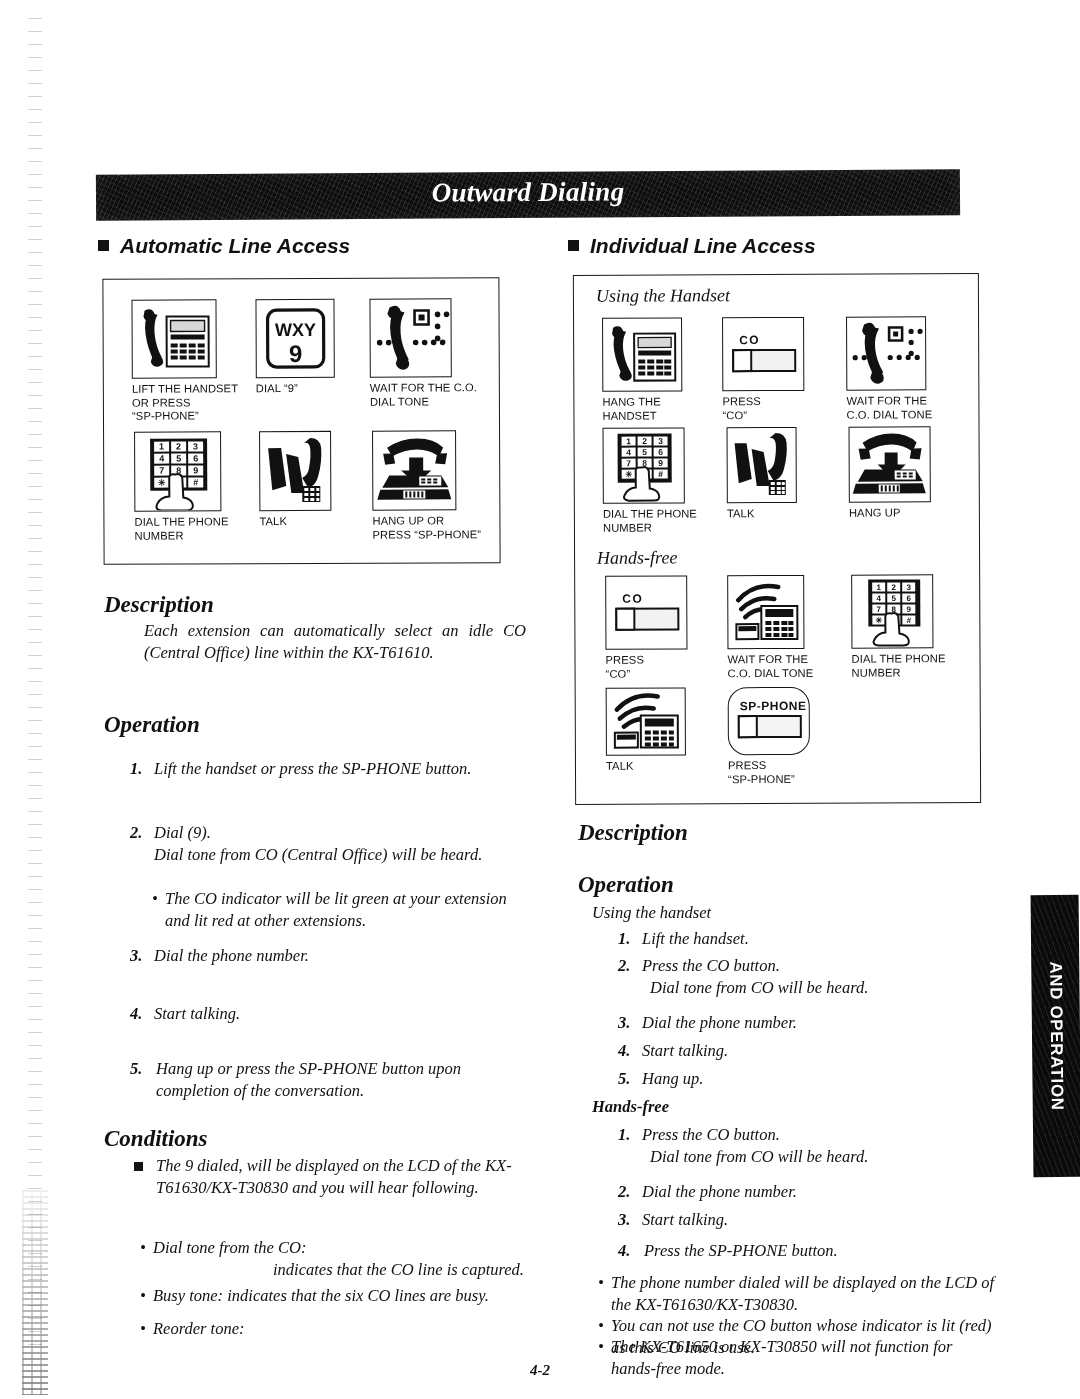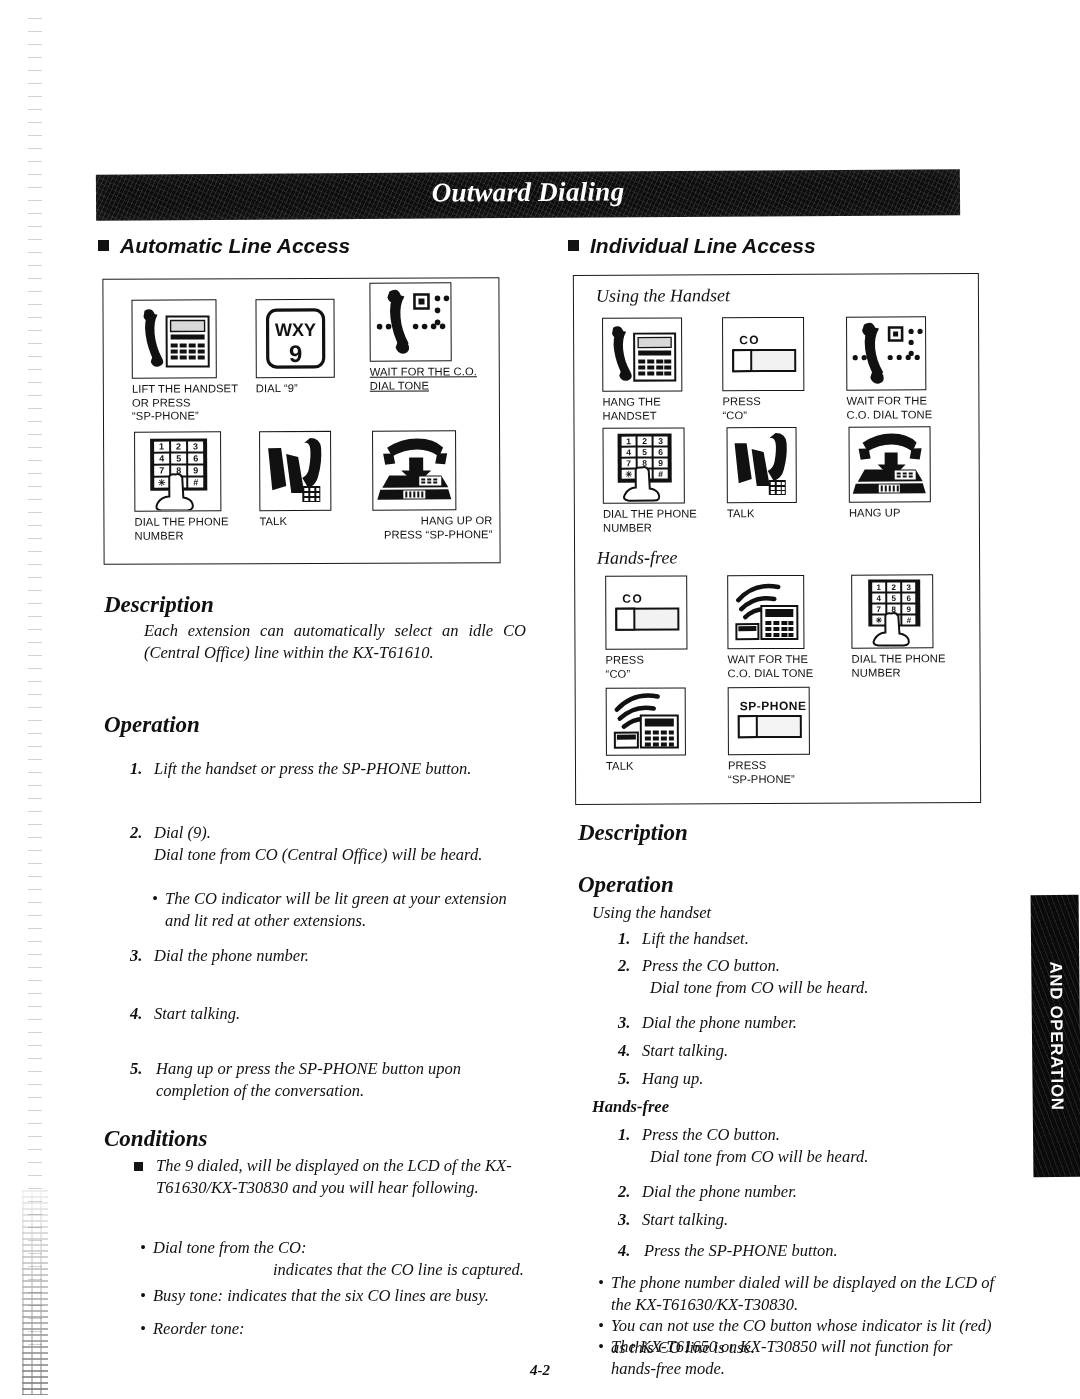--- a/index.html
+++ b/index.html
@@ -148,21 +148,21 @@
       <div class="thumb" style="width:77px;height:77px;">
         <svg viewBox="0 0 77 77" width="77" height="77">
           <rect x="11" y="10" width="56" height="57" rx="9" fill="#fff" stroke="#111" stroke-width="3.2"></rect>
           <text x="39" y="36" text-anchor="middle" font-family="Liberation Sans, sans-serif" font-size="18" font-weight="bold" fill="#111">WXY</text>
           <text x="39" y="62" text-anchor="middle" font-family="Liberation Sans, sans-serif" font-size="24" font-weight="bold" fill="#111">9</text>
         </svg>
       </div>
       <div class="cap">DIAL “9”</div>
     </div>
 
-    <div class="cell" style="left:266px;top:4px;width:118px;text-decoration:underline;">
+    <div class="cell" style="left:266px;top:20px;width:118px;">
       <div class="thumb" style="width:80px;height:77px;">
         <svg viewBox="0 0 80 77" width="80" height="77">
           <g fill="#111">
             <path d="M24 10 q-6 9 -4 25 q2 16 9 29 l9 -4 q-7 -13 -8 -26 q-1 -13 4 -21 z"></path>
             <path d="M19 8 q8 -5 11 3 q2 6 -4 8 q-7 2 -9 -5 z"></path>
             <path d="M27 58 q8 -4 11 4 q2 6 -4 8 q-7 1 -9 -6 z"></path>
             <rect x="44" y="11" width="14" height="14" fill="none" stroke="#111" stroke-width="2.6"></rect>
             <rect x="48" y="15" width="6" height="6"></rect>
             <circle cx="67" cy="15" r="2.8"></circle>
               <circle cx="76" cy="15" r="2.8"></circle>
@@ -236,21 +236,21 @@
             <rect x="44" y="66" width="4" height="3"></rect>
                 <rect x="50" y="66" width="4" height="3"></rect>
                 <rect x="56" y="66" width="3" height="3"></rect>
               </g>
           </g>
         </svg>
       </div>
       <div class="cap">TALK</div>
     </div>
 
-    <div class="cell" style="left:268px;top:152px;width:120px;text-align:right;">
+    <div class="cell" style="left:268px;top:152px;width:120px;">
       <div class="thumb" style="width:82px;height:78px;">
         <svg viewBox="0 0 82 78" width="82" height="78">
           <path d="M14 16 q14 -9 30 -9 q17 0 26 9 l-4 9 q-10 -7 -22 -7 q-13 0 -25 7 z" fill="#111"></path>
           <path d="M10 22 l10 0 l2 10 l-10 1 z M64 22 l10 0 l-2 11 l-10 -1 z" fill="#111"></path>
           <path d="M36 26 l14 0 l0 13 l8 0 l-15 14 l-15 -14 l8 0 z" fill="#111"></path>
           <path d="M16 44 l52 0 l7 12 l-66 0 z" fill="#111"></path>
           <rect x="46" y="45" width="22" height="9" fill="#fff"></rect>
           <g fill="#111">
               <rect x="48" y="47" width="4" height="2"></rect>
               <rect x="54" y="47" width="4" height="2"></rect>
@@ -548,21 +548,21 @@
               <rect x="62" y="54" width="5" height="4"></rect>
           </g>
           <path d="M8 44 l23 0 l0 15 l-23 0 z" fill="#fff" stroke="#111" stroke-width="2"></path>
           <path d="M10 46 l19 0 l0 5 l-19 0 z" fill="#111"></path>
         </svg>
       </div>
       <div class="cap">TALK</div>
     </div>
 
     <div class="cell" style="left:152px;top:412px;width:110px;">
-      <div class="thumb" style="width:80px;height:66px;">
+      <div class="thumb" style="width:80px;height:66px;border-radius:19px;">
         <svg viewBox="0 0 80 66" width="80" height="66">
           <text x="11" y="22" font-family="Liberation Sans, sans-serif" font-size="12" font-weight="bold" fill="#111" letter-spacing=".5">SP-PHONE</text>
           <rect x="10" y="28" width="62" height="21" fill="#f4f4f4" stroke="#111" stroke-width="2"></rect>
           <rect x="10" y="28" width="18" height="21" fill="#fff" stroke="#111" stroke-width="2"></rect>
         </svg>
       </div>
       <div class="cap">PRESS
 “SP-PHONE”</div>
     </div>
   </div>

